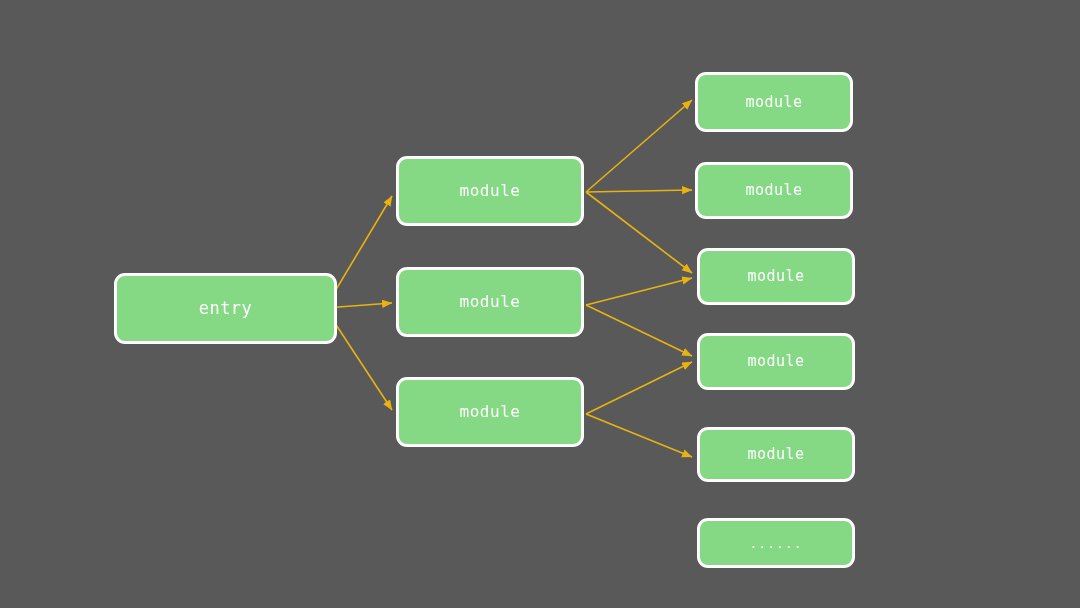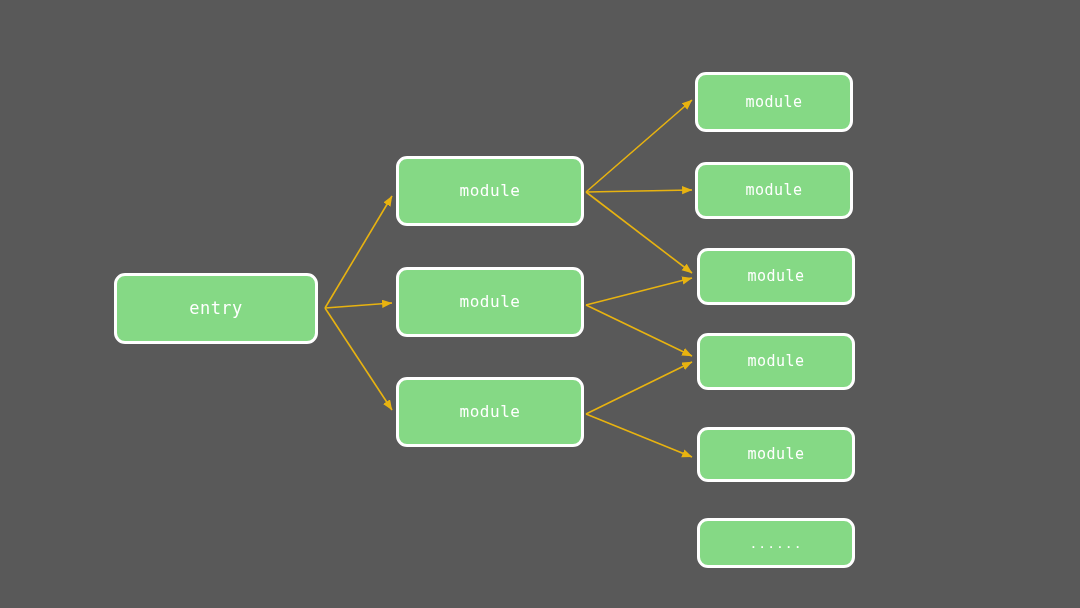--- a/index.html
+++ b/index.html
@@ -68,21 +68,21 @@
         <line x1="586" y1="192" x2="692" y2="190" stroke="#e8b310" stroke-width="1.6" marker-end="url(#arrowhead)"></line>
         <line x1="586" y1="192" x2="692" y2="273" stroke="#e8b310" stroke-width="1.6" marker-end="url(#arrowhead)"></line>
         <line x1="586" y1="305" x2="692" y2="278" stroke="#e8b310" stroke-width="1.6" marker-end="url(#arrowhead)"></line>
         <line x1="586" y1="305" x2="692" y2="356" stroke="#e8b310" stroke-width="1.6" marker-end="url(#arrowhead)"></line>
         <line x1="586" y1="414" x2="692" y2="362" stroke="#e8b310" stroke-width="1.6" marker-end="url(#arrowhead)"></line>
         <line x1="586" y1="414" x2="692" y2="457" stroke="#e8b310" stroke-width="1.6" marker-end="url(#arrowhead)"></line>
       </g>
   </svg>
 
   <div id="nodes-group">
-      <div class="node entry" style="left: 114px; top: 273px; width: 204px; height: 71px; background: rgb(133, 217, 133); border-color: rgb(255, 255, 255); color: rgb(255, 255, 255);">
+      <div class="node entry" style="left: 114px; top: 273px; width: 223px; height: 71px; background: rgb(133, 217, 133); border-color: rgb(255, 255, 255); color: rgb(255, 255, 255);">
         <span class="node-label">entry</span>
       </div>
       <div class="node mid" style="left: 396px; top: 156px; width: 188px; height: 70px; background: rgb(133, 217, 133); border-color: rgb(255, 255, 255); color: rgb(255, 255, 255);">
         <span class="node-label">module</span>
       </div>
       <div class="node mid" style="left: 396px; top: 267px; width: 188px; height: 70px; background: rgb(133, 217, 133); border-color: rgb(255, 255, 255); color: rgb(255, 255, 255);">
         <span class="node-label">module</span>
       </div>
       <div class="node mid" style="left: 396px; top: 377px; width: 188px; height: 70px; background: rgb(133, 217, 133); border-color: rgb(255, 255, 255); color: rgb(255, 255, 255);">
         <span class="node-label">module</span>

